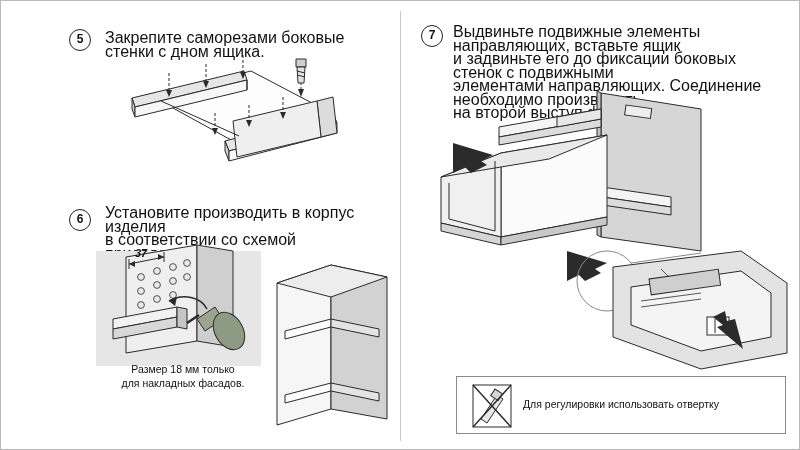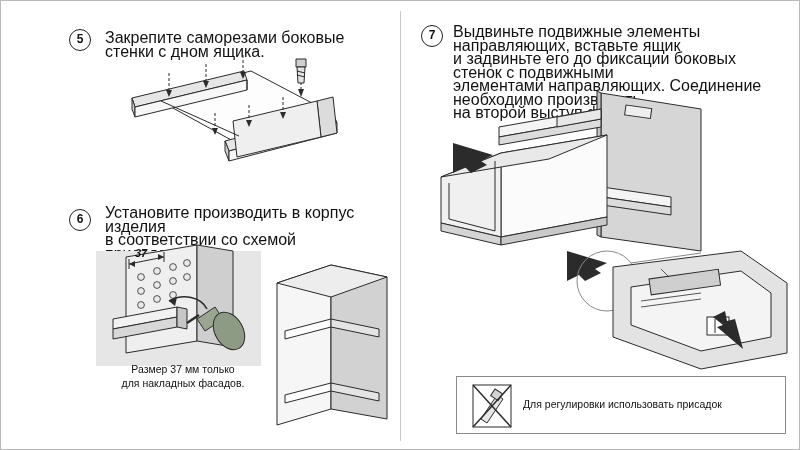--- a/index.html
+++ b/index.html
@@ -204,21 +204,21 @@
       <polygon points="276,282 330,264 386,276 330,296" fill="#ededed" stroke="#2b2b2b"></polygon>
 
       <polygon points="284,330 330,318 330,326 284,338" fill="#fff" stroke="#2b2b2b"></polygon>
       <polygon points="330,318 378,328 378,336 330,326" fill="#e4e4e4" stroke="#2b2b2b"></polygon>
       <polygon points="284,394 330,382 330,390 284,402" fill="#fff" stroke="#2b2b2b"></polygon>
       <polygon points="330,382 378,392 378,400 330,390" fill="#e4e4e4" stroke="#2b2b2b"></polygon>
     </g>
   </svg>
 
   <div class="dim-label" style="left:134px; top:246px;">37</div>
-  <div class="caption" style="left:82px; top:362px; width:200px;">Размер 37 мм только
+  <div class="caption" style="left:82px; top:362px; width:200px;">Размер 18 мм только
 для накладных фасадов.</div>
 
   <div class="step-num" style="left:420px; top:24px;">7</div>
   <div class="step-text" style="left:452px; top:24px; width:335px;">Выдвиньте подвижные элементы направляющих, вставьте ящик
 и задвиньте его до фиксации боковых  стенок с подвижными
 элементами направляющих.  Соединение необходимо производить
 на второй  выступ фиксатора.</div>
 
   <svg width="800" height="450">
     <g stroke="#2b2b2b" stroke-width="1" fill="none">
@@ -273,15 +273,15 @@
     <g stroke="#2b2b2b" stroke-width="1" fill="none">
       <rect x="472" y="384" width="38" height="42" fill="#ffffff" stroke="#2b2b2b"></rect>
 
       <path d="M480,418 L496,394 L502,398 L486,422 Z" fill="#e6e6e6" stroke="#2b2b2b"></path>
       <rect x="494" y="388" width="9" height="8" transform="rotate(33 494 388)" fill="#d4d4d4" stroke="#2b2b2b"></rect>
 
       <line x1="472" y1="384" x2="510" y2="426" stroke="#2b2b2b" stroke-width="1.4"></line>
       <line x1="510" y1="384" x2="472" y2="426" stroke="#2b2b2b" stroke-width="1.4"></line>
     </g>
   </svg>
-  <div class="note-text">Для регулировки использовать присадок</div>
+  <div class="note-text">Для регулировки использовать отвертку</div>
 
 </div>
 
 </body></html>

